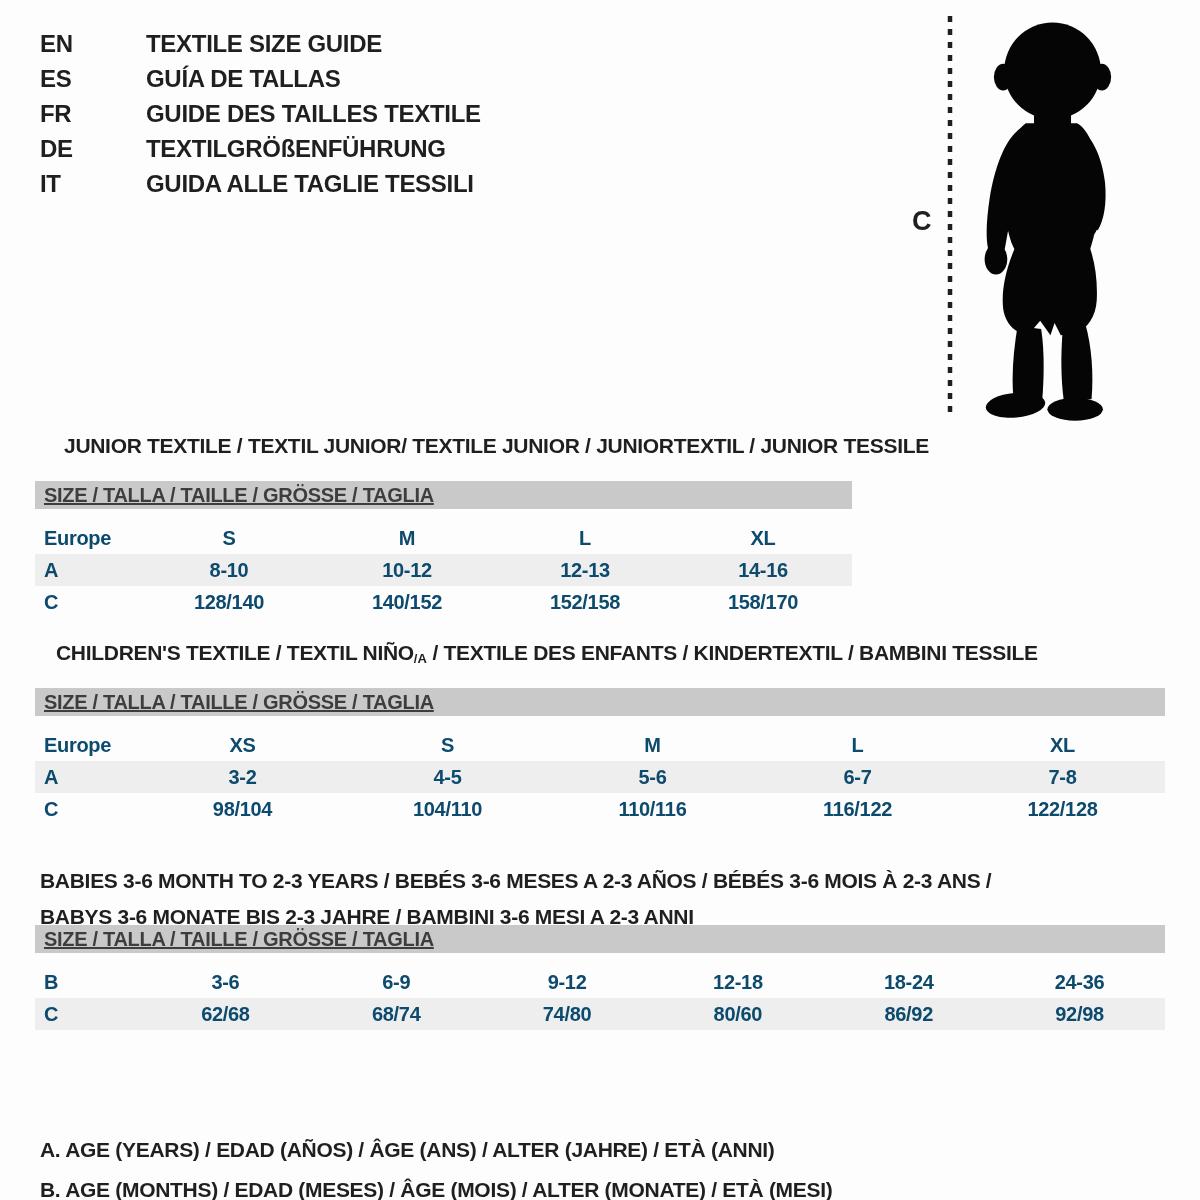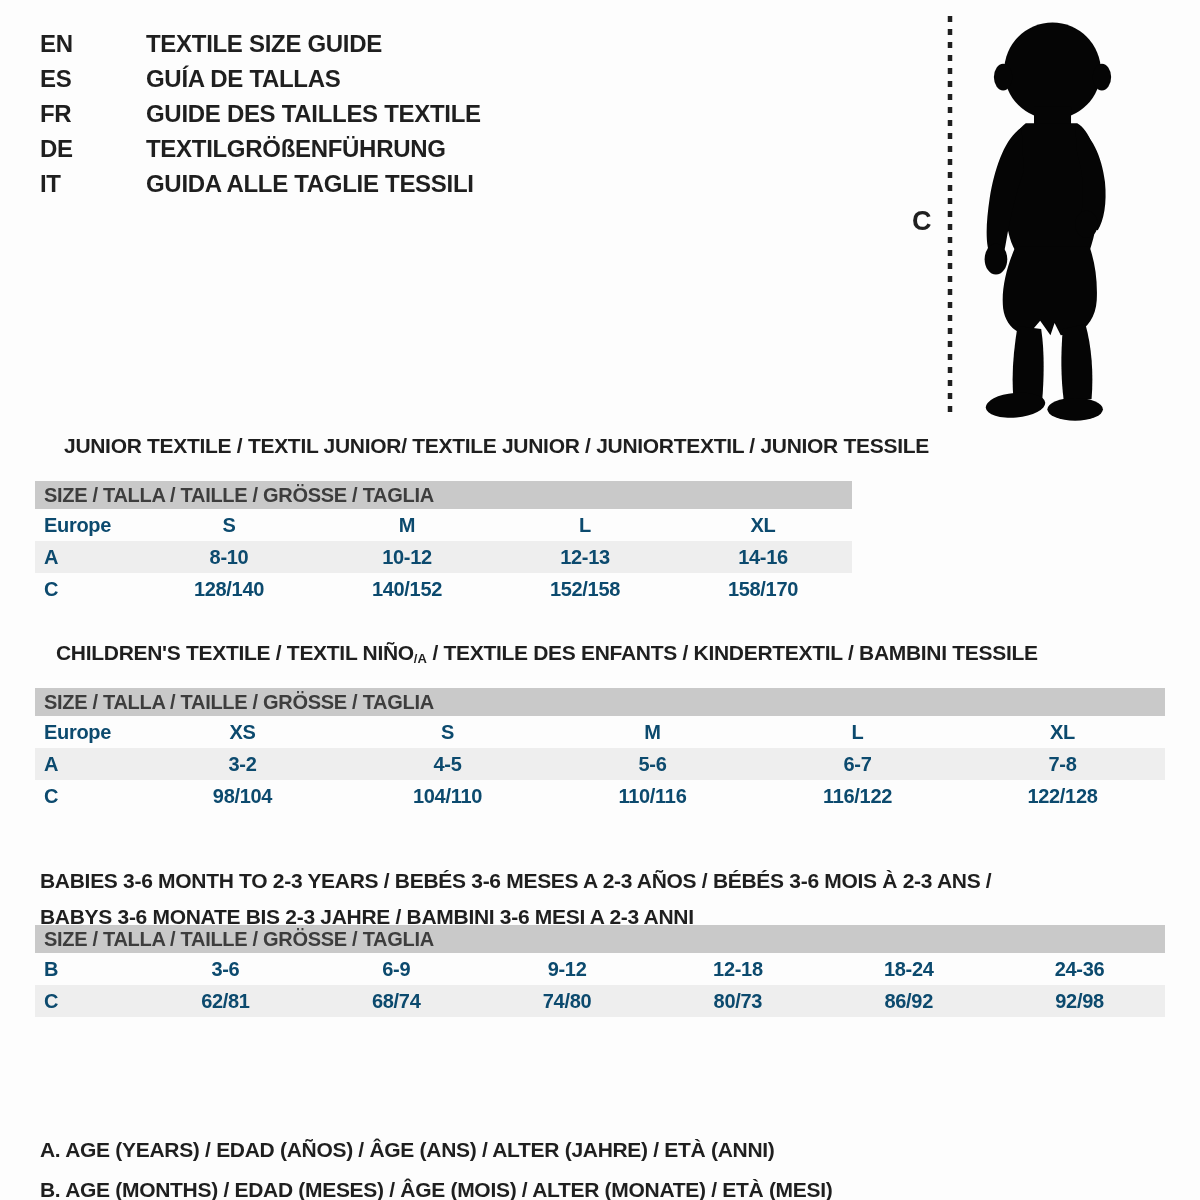--- a/index.html
+++ b/index.html
@@ -41,21 +41,21 @@
   .sub{font-size:13px;vertical-align:-3px;letter-spacing:0;}
 
   
   .size-table{left:35px;}
   .t-junior{top:481px;width:817px;}
   .t-children{top:688px;width:1130px;}
   .t-babies{top:925px;width:1130px;}
   .table-header{
     height:28px;background:var(--table-header-bg);color:var(--table-header-text);
     display:flex;align-items:center;padding-left:9px;
-    font-size:20px;font-weight:bold;margin-bottom:0;
+    font-size:20px;font-weight:bold;margin-bottom:13px;text-decoration:underline;
   }
   .t-row{display:flex;align-items:center;height:32px;font-size:20px;font-weight:bold;color:#0c4a6e;}
   .t-row.shaded{background:var(--row-shaded-bg);}
   .row-label{width:105px;padding-left:9px;}
   .cell{flex:1;text-align:center;}
 
   
   .legend{left:40px;top:1130px;font-size:21px;font-weight:bold;line-height:40px;}
   .legend div{white-space:nowrap;}
 </style>
@@ -174,24 +174,24 @@
     <span class="row-label">B</span>
     <span class="cell">3-6</span>
     <span class="cell">6-9</span>
     <span class="cell">9-12</span>
     <span class="cell">12-18</span>
     <span class="cell">18-24</span>
     <span class="cell">24-36</span>
   </div>
   <div class="t-row shaded">
     <span class="row-label">C</span>
-    <span class="cell">62/81</span>
+    <span class="cell">62/68</span>
     <span class="cell">68/74</span>
     <span class="cell">74/80</span>
-    <span class="cell">80/73</span>
+    <span class="cell">80/60</span>
     <span class="cell">86/92</span>
     <span class="cell">92/98</span>
   </div>
 </div>
 
 <div class="abs legend">
   <div>A. AGE (YEARS) / EDAD (AÑOS) / ÂGE (ANS) / ALTER (JAHRE) / ETÀ (ANNI)</div>
   <div>B. AGE (MONTHS) / EDAD (MESES) / ÂGE (MOIS) / ALTER (MONATE) / ETÀ (MESI)</div>
 </div>
 

